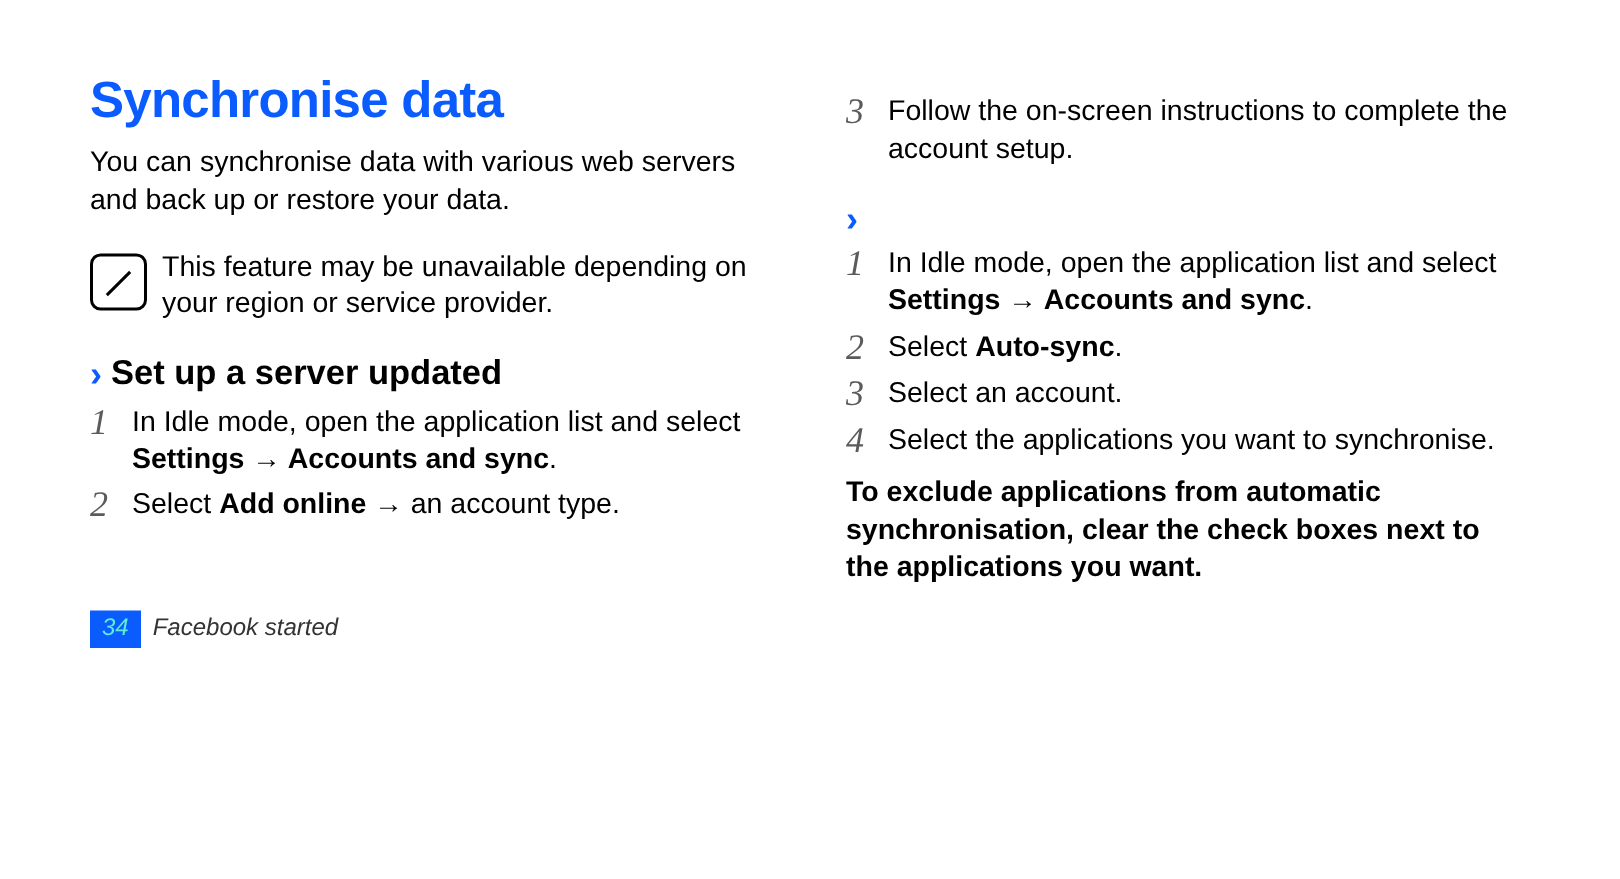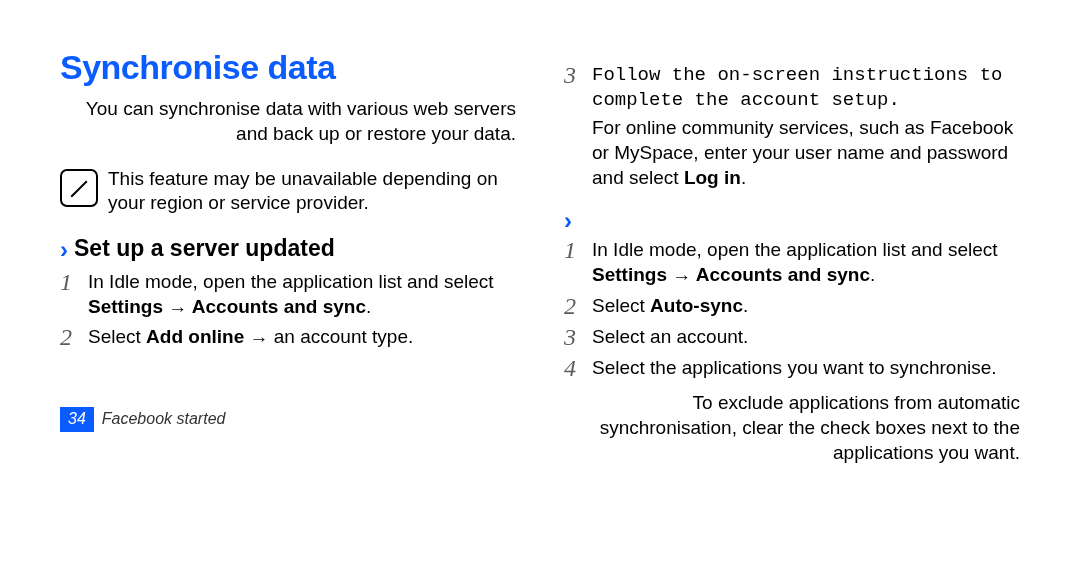--- a/index.html
+++ b/index.html
@@ -32,21 +32,20 @@
   }
   h1.section-title {
     color: #0a5cff;
     font-weight: 700;
     font-size: 34px;
     margin: 0 0 8px 0;
     letter-spacing: -0.5px;
   }
   p {
     margin: 0 0 12px 0;
-    text-align: right;
   }
   .note-row {
     display: flex;
     align-items: flex-start;
     gap: 10px;
     margin: 20px 0 18px 0;
   }
   .note-icon {
     flex: 0 0 auto;
     width: 34px;
@@ -110,21 +109,21 @@
     left: 60px;
     bottom: 24px;
     display: flex;
     align-items: center;
     font-size: 16px;
     font-style: italic;
     color: #333;
   }
   .page-num {
     background: #0a5cff;
-    color: #ffffff;
+    color: #5eead4;
     font-style: italic;
     font-weight: 400;
     padding: 2px 8px;
     margin-right: 8px;
     font-size: 16px;
   }
 </style>
 </head>
 <body>
 
@@ -161,24 +160,21 @@
         </div>
       </div>
 
     </div>
 
     <div class="col">
 
       <div class="step" style="margin-top:18px;">
         <div class="step-num">3</div>
         <div class="step-body">
-          <div style="margin-bottom:4px;font-family:Liberation Mono, monospace;">Follow the on-screen instructions to complete the account setup.</div>
-          <div>
-            <span>For online community services, such as Facebook or MySpace, enter your user name and password and select </span><span class="b">Log in</span><span>.</span>
-          </div>
+          <div style="margin-bottom:4px;">Follow the on-screen instructions to complete the account setup.</div>
         </div>
       </div>
 
       <h2 class="sub" style="margin-top:18px;">
         <span class="chevron">›</span>
       </h2>
 
       <div class="step">
         <div class="step-num">1</div>
         <div class="step-body">
@@ -196,21 +192,21 @@
       <div class="step">
         <div class="step-num">3</div>
         <div class="step-body">Select an account.</div>
       </div>
 
       <div class="step">
         <div class="step-num">4</div>
         <div class="step-body">Select the applications you want to synchronise.</div>
       </div>
 
-      <p style="margin-top:10px;">To exclude applications from automatic synchronisation, clear the check boxes next to the applications you want.</p>
+      <p style="margin-top:10px;font-weight:bold;">To exclude applications from automatic synchronisation, clear the check boxes next to the applications you want.</p>
 
     </div>
   </div>
 
   <div class="footer">
     <span class="page-num">34</span>
     <span>Facebook started</span>
   </div>
 </div>
 

